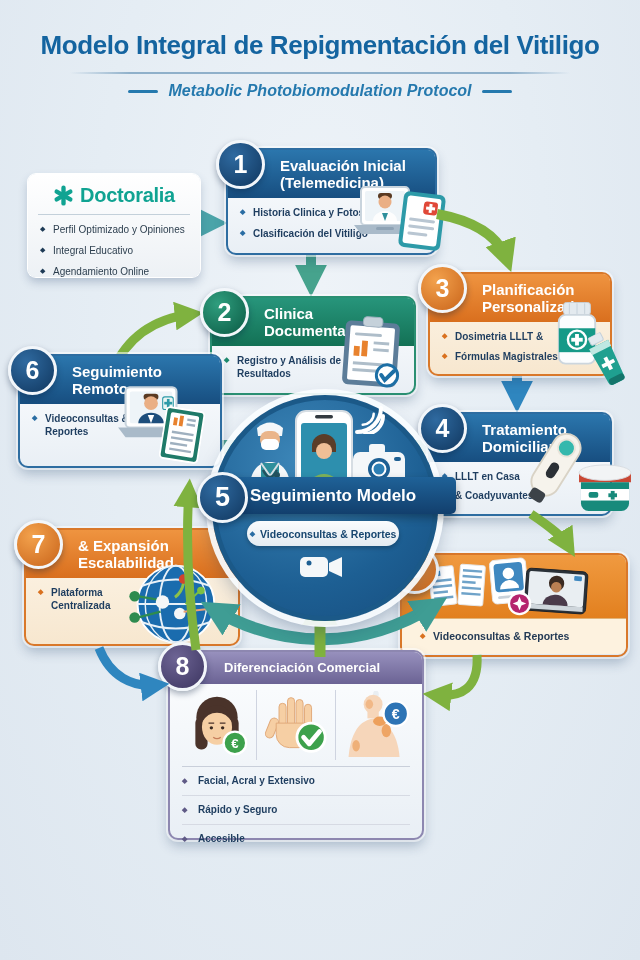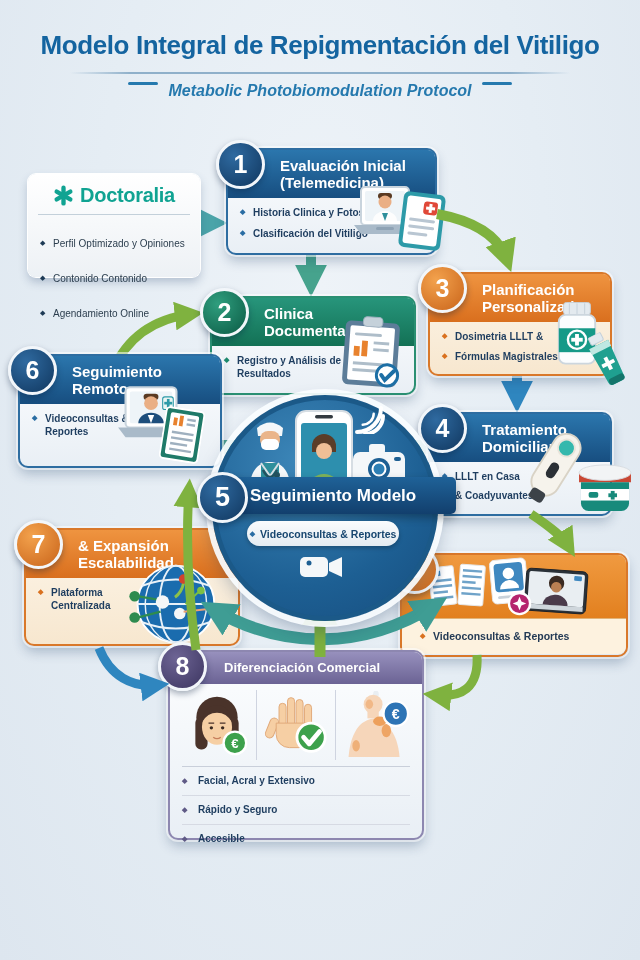--- a/index.html
+++ b/index.html
@@ -7,21 +7,21 @@
     font-family:"Liberation Sans",sans-serif;
     background:radial-gradient(ellipse at 50% 30%, #eef3f8 0%, #e5edf4 50%, #dde6ef 100%);}
   svg{display:block;}
   .arrow-layer{position:absolute;left:0;top:0;z-index:1;}
   .arrow-layer.upper{z-index:3;}
   
   .page-title{position:absolute;top:30px;left:0;width:100%;text-align:center;
     font-size:26px;font-weight:bold;color:#1464a0;letter-spacing:-0.4px;z-index:2;}
   .title-rule{position:absolute;top:72px;left:70px;width:500px;height:2px;z-index:2;
     background:linear-gradient(90deg,transparent,#8fb0ca 12%,#8fb0ca 88%,transparent);}
-  .subtitle-row{position:absolute;top:82px;left:0;width:100%;display:flex;align-items:flex-start;
+  .subtitle-row{position:absolute;top:82px;left:0;width:100%;display:flex;align-items:center;
     justify-content:center;gap:10px;z-index:2;}
   .subtitle-row .dash{width:30px;height:3px;background:#2579ae;border-radius:2px;}
   .subtitle{font-size:16px;font-style:italic;font-weight:bold;color:#2579ae;}
   
   .stepbox{position:absolute;border:2px solid var(--bc);border-radius:10px;z-index:2;
     background:linear-gradient(180deg,#fdfeff,#e9eff5);
     box-shadow:0 0 0 2px rgba(255,255,255,.55),0 6px 12px rgba(30,60,100,.28);}
   .theme-blue{--bc:#2e6da1;--b1:#2f6aa0;--b2:#10375f;--h1:#2b76ad;--h2:#174e80;--dc:#2a6da3;}
   .theme-green{--bc:#2a8f72;--b1:#2f9e7e;--b2:#0b5a44;--h1:#27957b;--h2:#137155;--dc:#1d8a6d;}
   .theme-orange{--bc:#d9782a;--b1:#f3a24d;--b2:#c9641a;--h1:#ef9440;--h2:#d96f1e;--dc:#d9711f;}
@@ -39,21 +39,21 @@
   .bullets li::before{content:"◆";position:absolute;left:0;top:1px;font-size:7px;color:var(--dc);}
   .ic{position:absolute;}
   
   .doc-card{position:absolute;left:28px;top:174px;width:172px;height:103px;border-radius:8px;
     background:linear-gradient(180deg,#ffffff,#edf1f5);z-index:2;
     box-shadow:0 0 0 1px #fff,0 5px 10px rgba(40,70,110,.28);}
   .doc-logo{display:flex;align-items:center;justify-content:center;gap:6px;margin-top:10px;}
   .doc-brand{font-size:20px;font-weight:bold;color:#10a392;letter-spacing:-0.3px;}
   .doc-div{height:1px;background:#c3d0da;margin:7px 10px 4px;}
   .doc-card .bullets{margin:4px 6px 0 12px;--dc:#1d3a55;}
-  .doc-card .bullets li{margin:22px 0;font-weight:normal;color:#2c3e4e;font-size:10px;}
+  .doc-card .bullets li{margin:8px 0;font-weight:normal;color:#2c3e4e;font-size:10px;}
   
   .s1{left:226px;top:148px;width:207px;height:103px;}
   .s2{left:210px;top:296px;width:202px;height:95px;}
   .s2 .bullets{max-width:120px;}
   .s3{left:428px;top:272px;width:180px;height:100px;}
   .s4{left:428px;top:412px;width:180px;height:100px;}
   .s6l{left:18px;top:354px;width:200px;height:110px;}
   .s6l .bullets{max-width:105px;}
   .s7{left:24px;top:528px;width:212px;height:114px;}
   .s7 .bullets{max-width:100px;}
@@ -139,21 +139,21 @@
           <line x1="12" y1="3" x2="12" y2="21"></line>
             <line x1="4.2" y1="7.5" x2="19.8" y2="16.5"></line>
           <line x1="19.8" y1="7.5" x2="4.2" y2="16.5"></line>
           </g>
       </svg>
       <span class="doc-brand">Doctoralia</span>
     </div>
     <div class="doc-div"></div>
     <ul class="bullets">
       <li>Perfil Optimizado y Opiniones</li>
-      <li>Contonido Contonido</li>
+      <li>Integral Educativo</li>
       <li>Agendamiento Online</li>
     </ul>
   </section>
 
   <section class="stepbox theme-blue s1">
     <div class="badge">1</div>
     <div class="sb-header">
       <div>Evaluación Inicial</div>
       <div>(Telemedicina)</div>
     </div>

